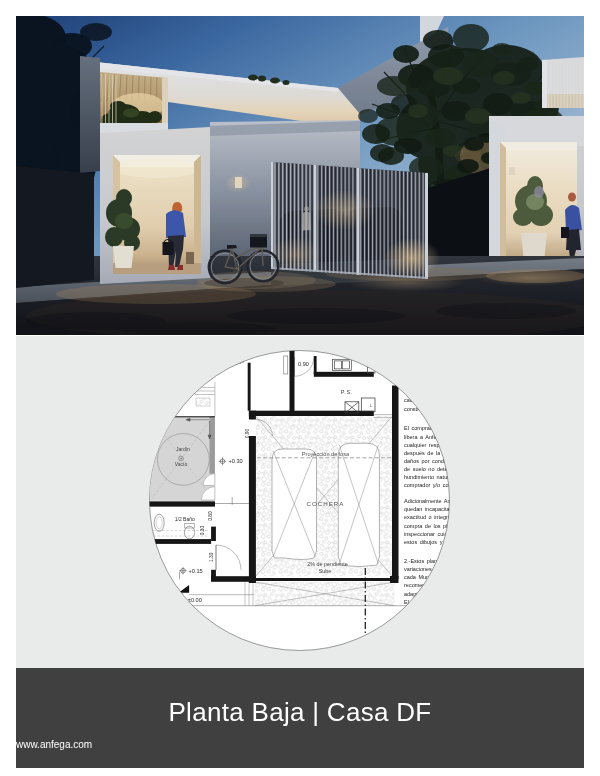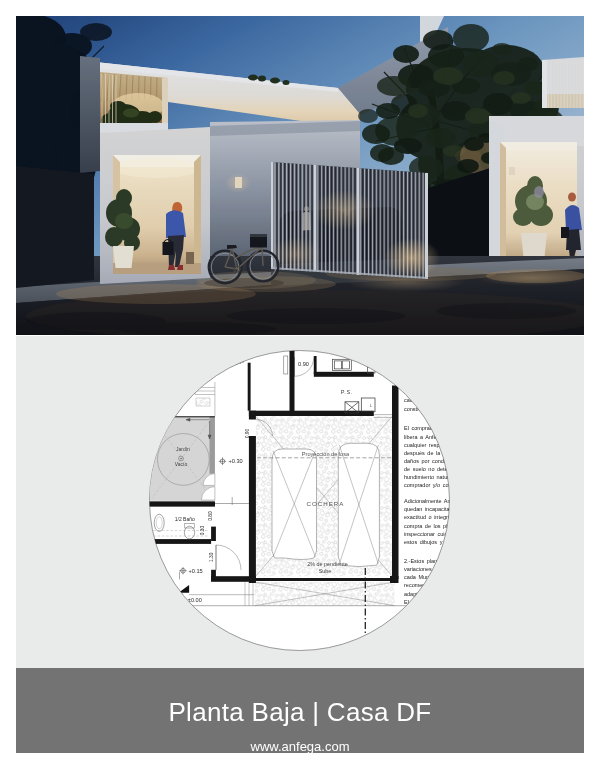--- a/index.html
+++ b/index.html
@@ -1,21 +1,21 @@
 <!DOCTYPE html>
 <html><head>
 <meta charset="utf-8">
 <style>
 html,body{margin:0;padding:0;background:#ffffff;}
 body{width:600px;height:776px;position:relative;font-family:"Liberation Sans",sans-serif;overflow:hidden;}
 #photo{position:absolute;left:16px;top:16px;width:568px;height:319px;}
 #panel{position:absolute;left:16px;top:336px;width:568px;height:332px;background:#e9eaea;}
-#footer{position:absolute;left:16px;top:668px;width:568px;height:85px;background:#737373;}
+#footer{position:absolute;left:16px;top:668px;width:568px;height:100px;background:#404040;}
 #title{position:absolute;left:0;top:29px;width:568px;text-align:center;color:#ffffff;font-size:26px;letter-spacing:0.3px;}
-#url{position:absolute;left:0;top:71px;width:568px;text-align:center;color:#ffffff;font-size:13px;}
+#url{position:absolute;left:0;top:71px;width:568px;text-align:left;color:#ffffff;font-size:10px;}
 </style>
 </head>
 <body>
 <div id="photo">
 <svg width="568" height="319" viewBox="0 0 568 319" xmlns="http://www.w3.org/2000/svg">
 <defs>
 <linearGradient id="sky" x1="0" y1="0" x2="0.8" y2="0.85">
 <stop offset="0" stop-color="#1e4178"></stop>
           <stop offset="0.25" stop-color="#3e6ca6"></stop>
           <stop offset="0.55" stop-color="#74a0c8"></stop>

